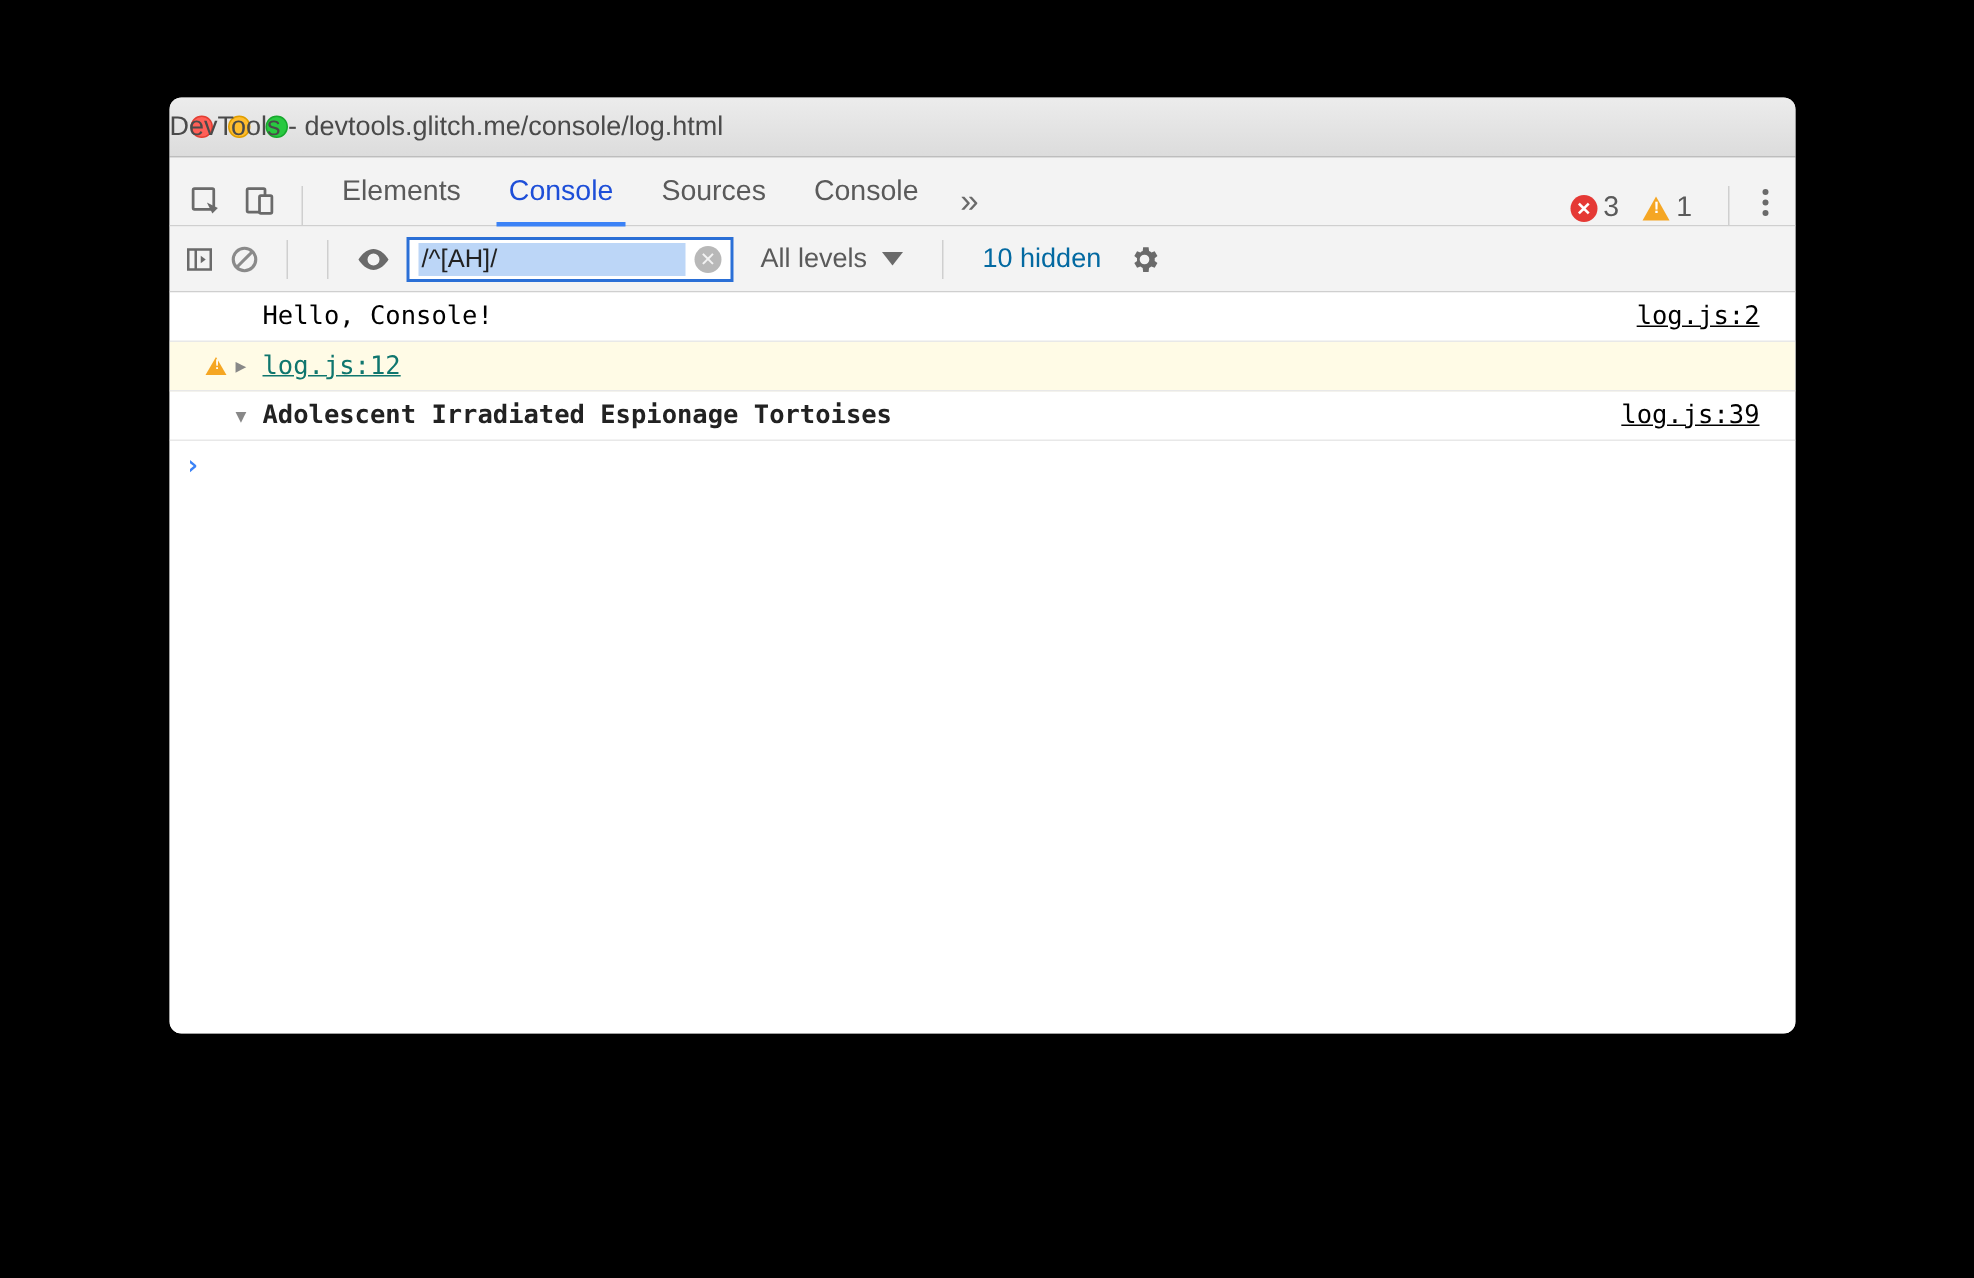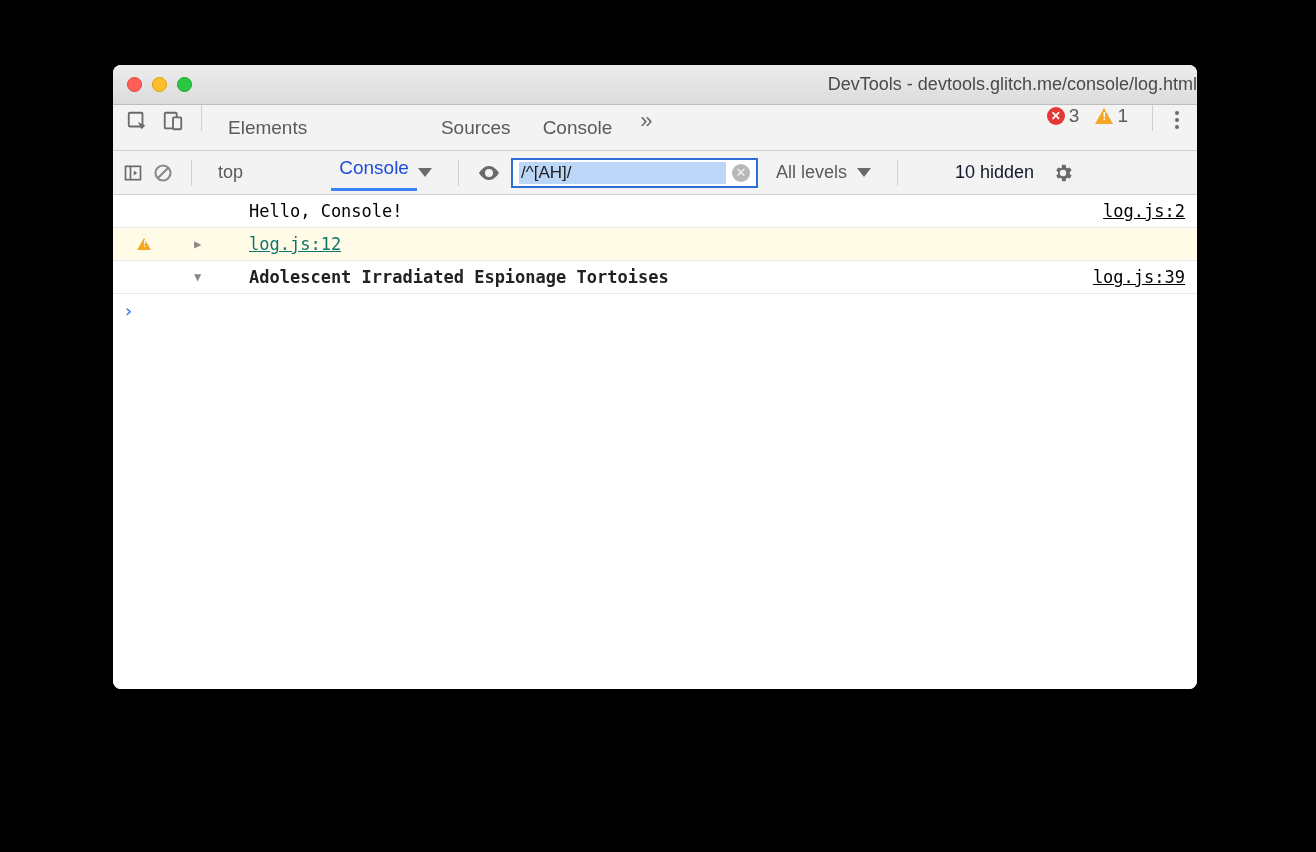--- a/index.html
+++ b/index.html
@@ -37,31 +37,31 @@
     padding-left: 14px;
   }
   .traffic .dot {
     width: 15px; height: 15px; border-radius: 50%;
   }
   .dot.red { background: #ff5f57; border: 1px solid #e33e32;}
   .dot.yellow { background: #ffbd2e; border: 1px solid #e09e00;}
   .dot.green { background: #28c940; border: 1px solid #17a82d;}
   .title {
     position: absolute;
-    left: 16px; right: 0;
-    text-align: right;
+    left: 0; right: 0;
+    text-align: left;
     font-size: 18px;
     color: #4a4a4a;
     pointer-events: none;
   }
   .tabbar {
     height: 46px;
     border-bottom: 1px solid #cfcfcf;
     display: flex;
-    align-items: flex-start;
+    align-items: flex-end;
     background: #f3f3f3;
     padding: 0 8px;
     gap: 4px;
     font-size: 19px;
     color: #5a5a5a;
   }
   .tabbar .icon-btn {
     width: 32px; height: 32px;
     display: flex; align-items: center; justify-content: center;
     color: #6a6a6a;
@@ -131,57 +131,56 @@
   .carret-down {
     width: 0; height: 0;
     border-left: 7px solid transparent;
     border-right: 7px solid transparent;
     border-top: 9px solid #6a6a6a;
   }
   .filter-box {
     border: 2px solid #2a6fd6;
     background: #fff;
     height: 30px;
-    width: 247px;
+    width: 218px;
     display: flex;
     align-items: center;
     padding: 0 6px;
     gap: 6px;
   }
   .filter-box .val {
     flex: 1;
     background: #bcd6f7;
     padding: 1px 2px;
     font-size: 17px;
     color: #222;
     font-family: inherit;
   }
   .clear-circ {
     width: 18px; height: 18px; border-radius: 50%;
     background: #b8b8b8;
     display:flex;align-items:center;justify-content:center;
     color:#f3f3f3; font-size:13px;
   }
-  .hidden-count { color:#0f172a; padding:0 8px;margin-left:31px;}
+  .hidden-count { color:#0369a1; padding:0 8px;}
   .gear {
     width: 22px; height: 22px;
   }
   .console-body {
     flex: 1;
     background: #fff;
     overflow: auto;
     font-family: Menlo, Consolas, monospace;
     font-size: 17px;
   }
   .row {
     display: flex;
     align-items: center;
-    padding: 6px 12px 6px 8px;
+    padding: 6px 24px 6px 8px;
     border-bottom: 1px solid #e8e8e8;
-    gap: 37px;
   }
   .row .gutter {
     width: 36px;
     display: flex; align-items: center; justify-content: flex-end;
     padding-right: 6px;
   }
   .row .arrow {
     width: 18px;
     color: #888;
     font-size: 12px;
@@ -281,24 +280,20 @@
         <polygon points="13,9 13,15 17,12" fill="#6a6a6a" stroke="none"></polygon>
       </svg>
     </div>
     <div class="icon-btn">
       <svg width="20" height="20" viewBox="0 0 24 24" fill="none" stroke="#8a8a8a" stroke-width="2.5">
         <circle cx="12" cy="12" r="9"></circle>
         <line x1="6" y1="18" x2="18" y2="6"></line>
       </svg>
     </div>
     <div class="divider"></div>
-    <div class="sel" style="width:230px;justify-content:space-between;">
-      <span>top</span>
-      <span class="carret-down"></span>
-    </div>
     <div class="divider"></div>
     <div class="icon-btn">
       <svg width="24" height="24" viewBox="0 0 24 24" fill="#6a6a6a">
         <path d="M12 5C6 5 2 12 2 12s4 7 10 7 10-7 10-7-4-7-10-7zm0 11a4 4 0 110-8 4 4 0 010 8z"></path>
       </svg>
     </div>
     <div class="filter-box">
       <span class="val">/^[AH]/</span>
       <span class="clear-circ">✕</span>
     </div>

